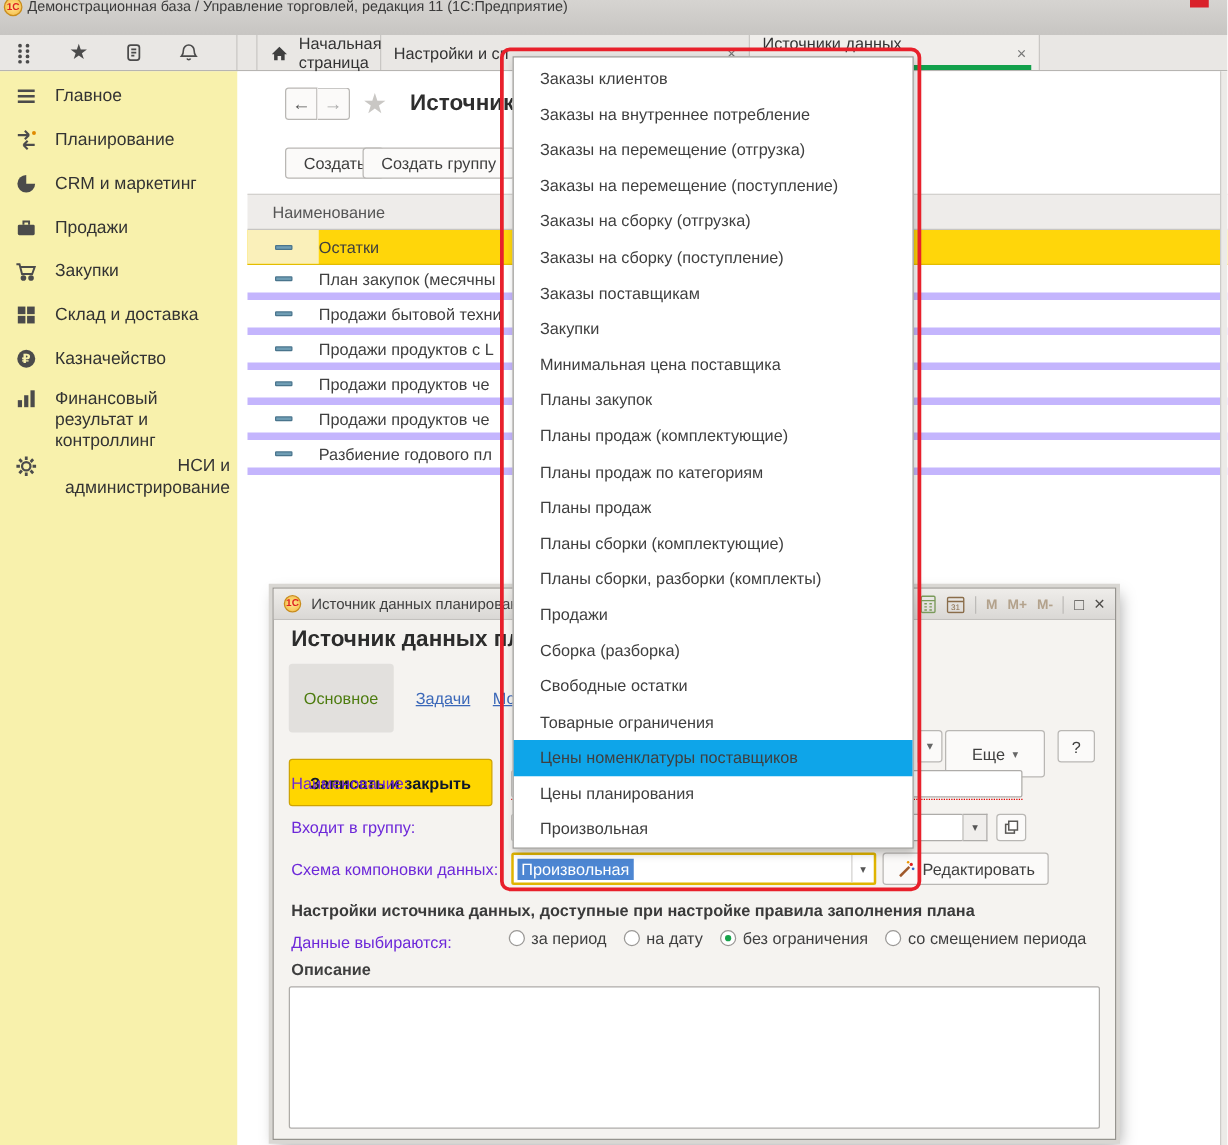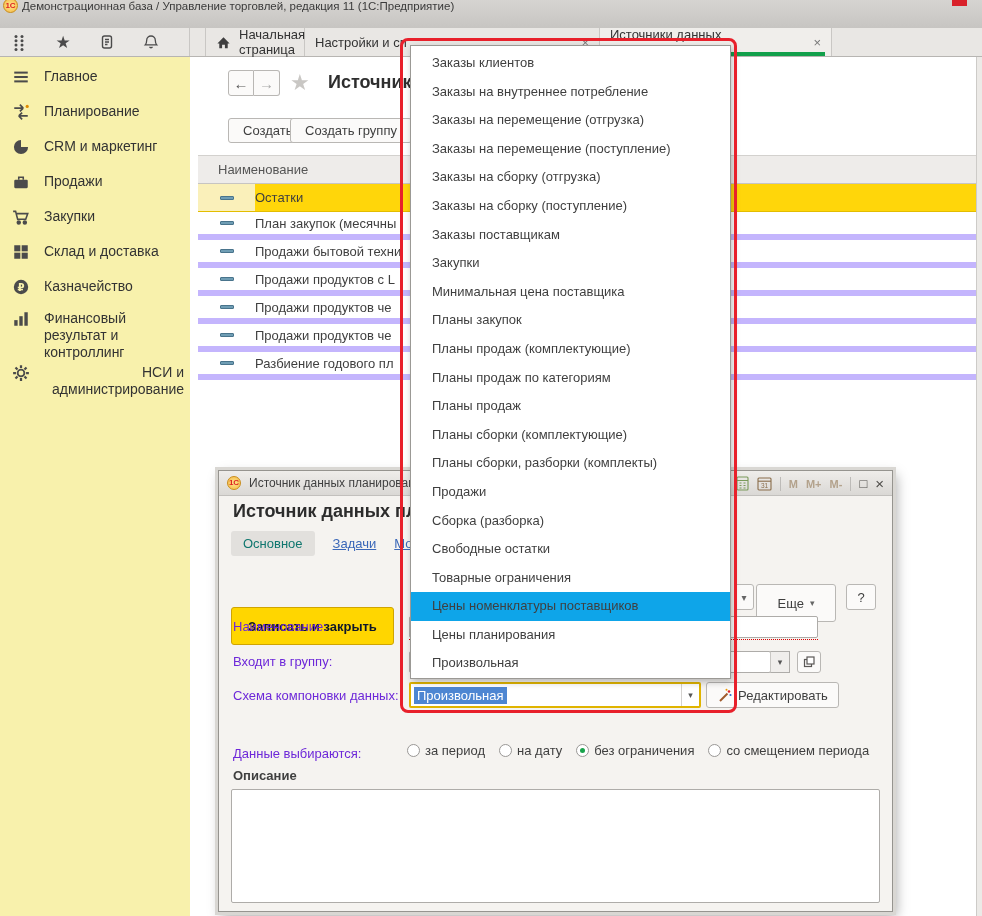--- a/index.html
+++ b/index.html
@@ -57,21 +57,21 @@
     border:1px solid #96948f; box-shadow:0 0 0 3px #d9d7d3, 3px 5px 12px rgba(0,0,0,.35); z-index:30; }
   .dlg-titlebar { position:absolute; left:0; top:0; width:100%; height:25px; background:linear-gradient(#efedea,#dad8d5); border-bottom:1px solid #c2c0bd; display:flex; align-items:center; font-size:12px; color:#3f3f3f; }
   .dlg-logo { position:absolute; left:8px; top:5px; width:14px; height:14px; border-radius:50%; background:radial-gradient(#ffe590,#f4b840); border:1px solid #c98c1b; color:#d22; font-size:8px; font-weight:bold; text-align:center; line-height:12px; }
   .dlg-title-text { margin-left:30px; white-space:nowrap; }
   .dlg-winbtns { position:absolute; right:8px; top:0; height:25px; display:flex; align-items:center; gap:8px; color:#6d6b68; }
   .mbtn { color:#b3a28c; font-size:11px; font-weight:bold; }
   .wsep { width:1px; height:14px; background:#bdbbb8; }
   .wglyph { font-size:13px; color:#4f4d4a; }
   .dlg-heading { position:absolute; left:14px; top:30px; font-size:18px; font-weight:bold; color:#2c2c2c; white-space:nowrap; }
   .dlg-tabs { position:absolute; left:12px; top:60px; display:flex; align-items:center; gap:18px; }
-  .pill { background:#e2e0dd; border-radius:3px; padding:5px 12px; color:#0f766e; }
+  .pill { background:#e2e0dd; border-radius:3px; padding:20px 12px; color:#4d7c0f; }
   .dlink { color:#3a67b8; text-decoration:underline; }
   .dlg-toolbar { position:absolute; left:0; top:113px; width:100%; height:27px; }
   .save-btn { position:absolute; left:12px; top:0; height:38px; padding:0 16px; background:#ffd600; border:1px solid #cfa402; border-radius:3px; font-weight:bold; color:#0f172a; display:flex; align-items:center;margin-top:23px; }
   .sliver-btn { position:absolute; left:515px; top:0; width:20px; height:26px; background:#fbfaf9; border:1px solid #b9b7b4; border-radius:0 3px 3px 0; color:#666; font-size:10px; display:flex; align-items:center; justify-content:center; }
   .more-btn { position:absolute; left:537px; top:0; width:80px; height:38px; gap:6px; }
   .help-btn { position:absolute; left:627px; top:0; width:30px; height:26px; }
   .fld-label { position:absolute; left:14px; color:#6d28d9; }
   .inp { position:absolute; background:#fff; border:1px solid #aeaca9; border-radius:2px; height:22px; }
   .req-line { position:absolute; left:190px; top:168px; width:409px; border-bottom:1px dotted #d00; }
   .arrow-cell { position:absolute; width:20px; height:22px; background:#f0eeec; border:1px solid #aeaca9; border-left:1px solid #c9c7c4; display:flex; align-items:center; justify-content:center; color:#555; font-size:9px; }
@@ -375,20 +375,21 @@
     <span class="btn edit-btn">
       <svg width="15" height="15" viewBox="0 0 15 15">
           <line x1="3" y1="13" x2="10.5" y2="5.5" stroke="#a05a2c" stroke-width="2"></line>
           <circle cx="12" cy="3.5" r="1.3" fill="#d22"></circle>
           <circle cx="13.5" cy="7" r="1.1" fill="#36c"></circle>
           <circle cx="9.5" cy="1.8" r="1" fill="#e90"></circle>
         </svg>
       <span>Редактировать</span>
     </span>
 
+    <div class="sect-hdr">Настройки источника данных, доступные при настройке правила заполнения плана</div>
     <span class="fld-label" style="top:275px;">Данные выбираются:</span>
     <div class="radio-row">
       <span class="radio-opt">
           <span class="rdot"></span>
           <span>за период</span>
         </span>
       <span class="radio-opt">
           <span class="rdot"></span>
           <span>на дату</span>
         </span>

